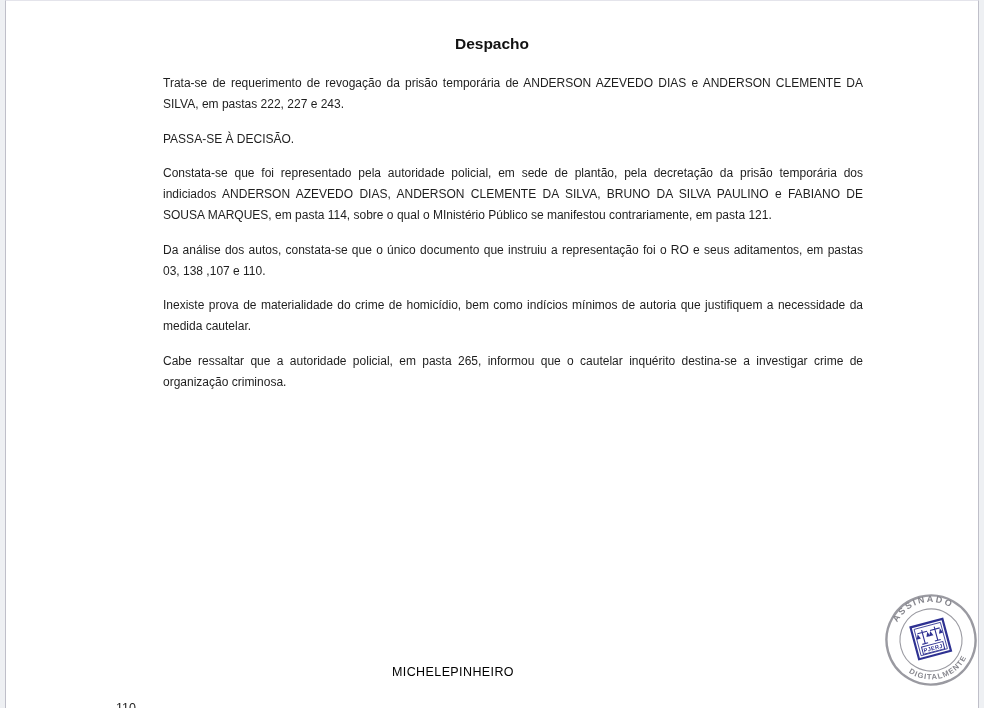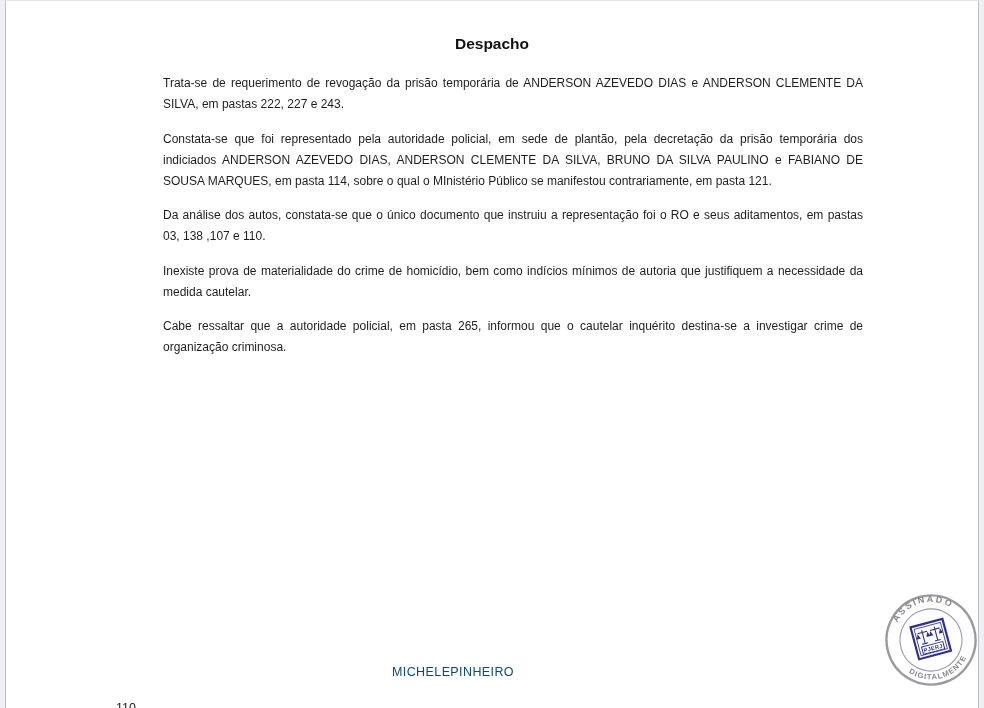--- a/index.html
+++ b/index.html
@@ -44,37 +44,38 @@
     top: 664px; left: 110px;
     font-size: 12.5px;
     color: #222;
     margin-top: 36px;
   }
   .footer-signer {
     position: absolute;
     top: 664px; left: 386px;
     font-size: 12.5px;
     letter-spacing: 0.4px;
-    color: #0c4a6e;
+    color: #000000;
   }
   .seal {
     position: absolute;
     top: 591px; left: 877px;
     width: 96px; height: 96px;
   }
 </style>
 </head>
 <body>
 
 <div class="page">
 
   <div class="doc-title">Despacho</div>
 
   <div class="doc-body">
     <p>Trata-se de requerimento de revogação da prisão temporária de ANDERSON AZEVEDO DIAS e ANDERSON CLEMENTE DA SILVA, em pastas 222, 227 e 243.</p>
+    <p>PASSA-SE À DECISÃO.</p>
     <p>Constata-se que foi representado pela autoridade policial, em sede de plantão, pela decretação da prisão temporária dos indiciados ANDERSON AZEVEDO DIAS, ANDERSON CLEMENTE DA SILVA, BRUNO DA SILVA PAULINO e FABIANO DE SOUSA MARQUES, em pasta 114, sobre o qual o MInistério Público se manifestou contrariamente, em pasta 121.</p>
     <p>Da análise dos autos, constata-se que o único documento que instruiu a representação foi o RO e seus aditamentos, em pastas 03, 138 ,107 e 110.</p>
     <p>Inexiste prova de materialidade do crime de homicídio, bem como indícios mínimos de autoria que justifiquem a necessidade da medida cautelar.</p>
     <p>Cabe ressaltar que a autoridade policial, em pasta 265, informou que o cautelar inquérito destina-se a investigar crime de organização criminosa.</p>
   </div>
 
   <div class="footer-page-number">110</div>
 
   <div class="footer-signer">MICHELEPINHEIRO</div>
 

